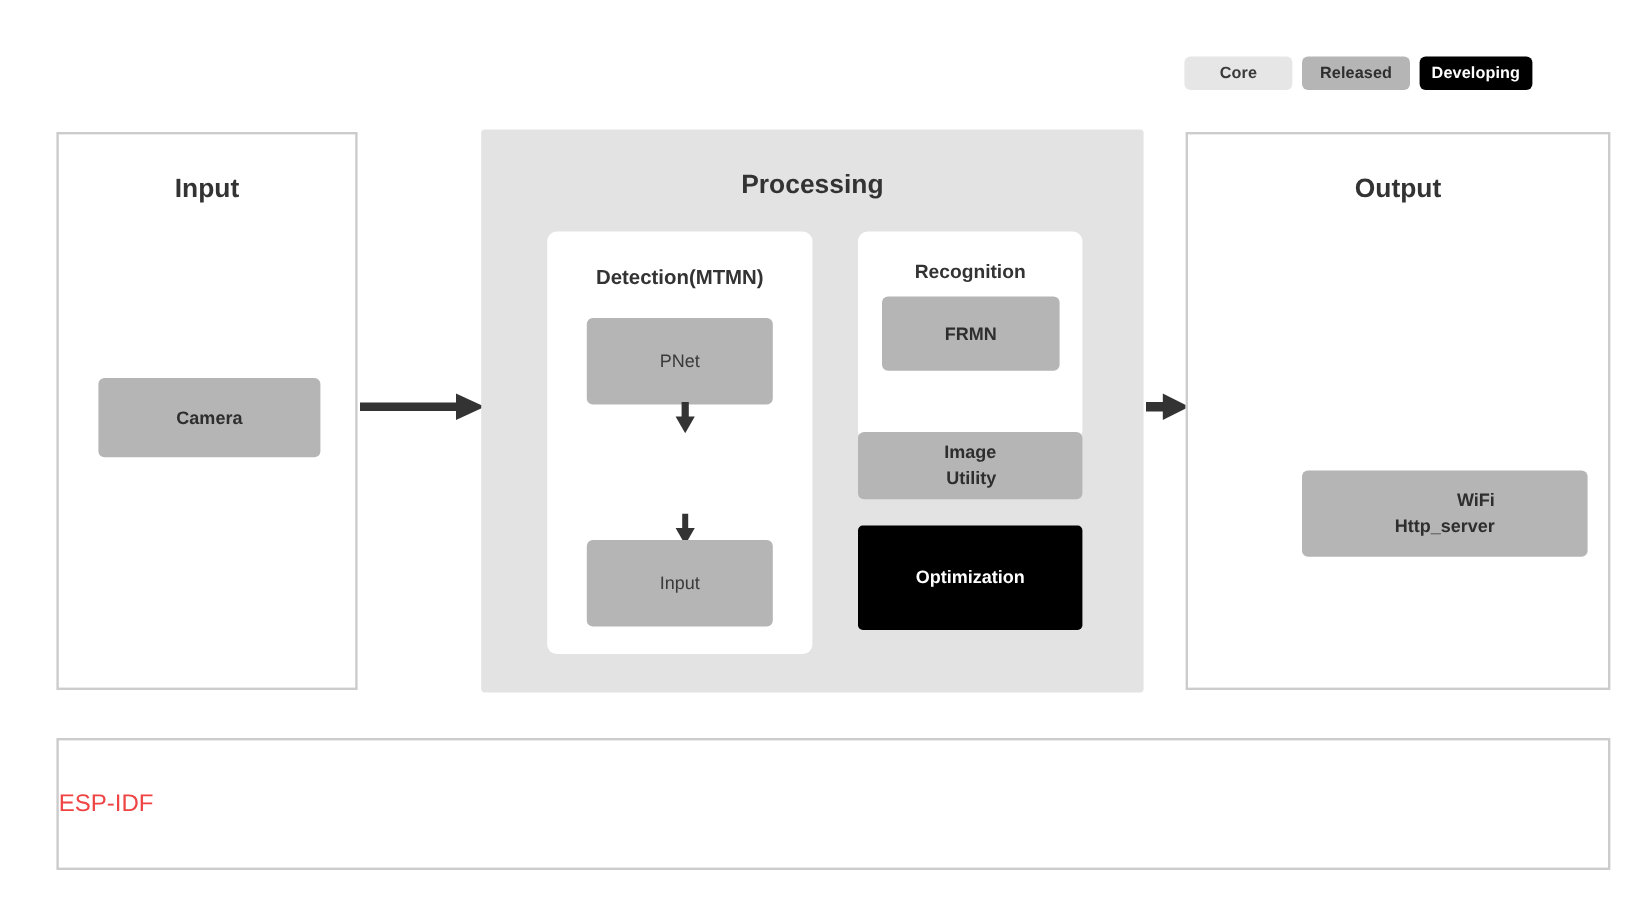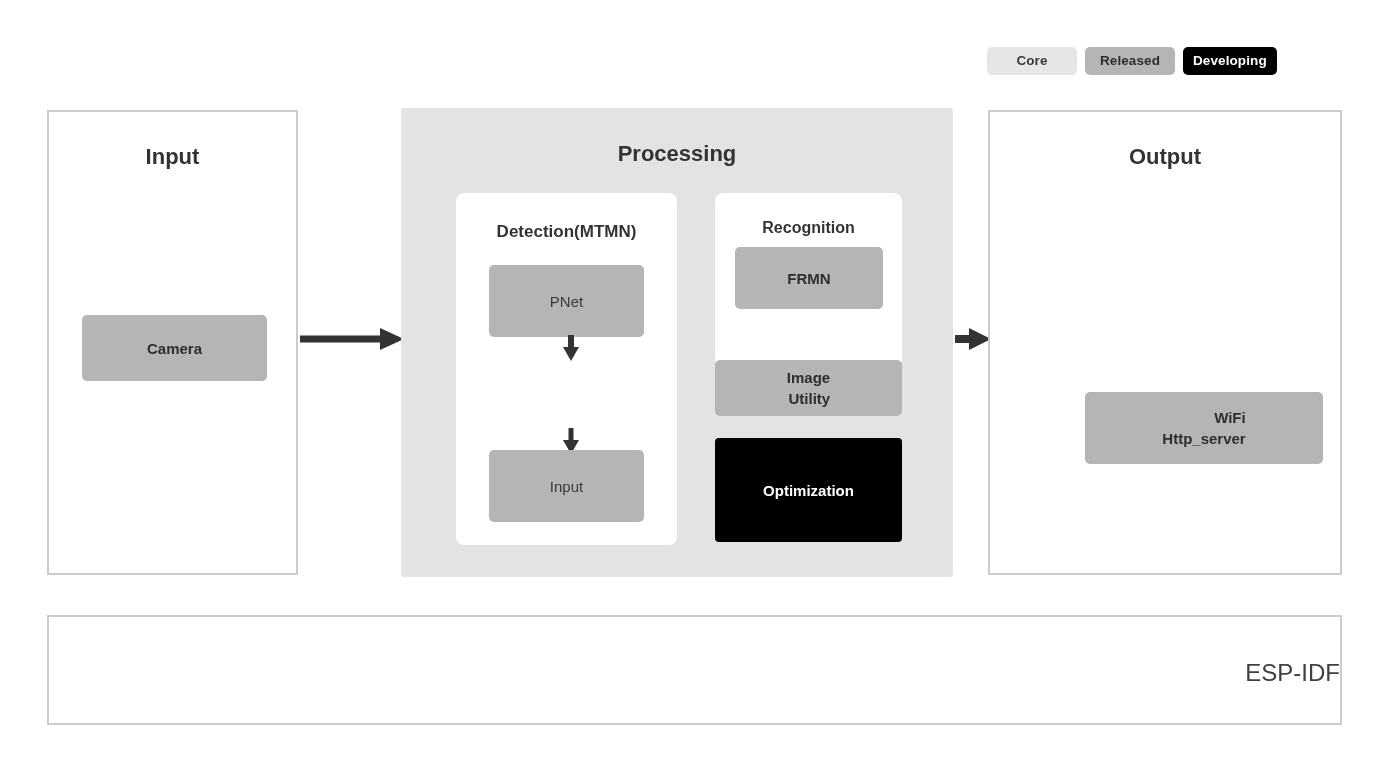--- a/index.html
+++ b/index.html
@@ -76,23 +76,23 @@
   #panel-espidf     { left: 47px;  top: 615px; width: 1295px; height: 110px; }
 
   #panel-input .panel-title,
   #panel-output .panel-title { top: 32px; }
   #panel-processing .panel-title { top: 33px; }
 
   .espidf-title {
     position: absolute;
     left: 0; right: 0;
     top: 42px;
-    text-align: right;
-    font-size: 24px;
-    color: #404040;
+    text-align: left;
+    font-size: 20px;
+    color: #ef4444;
   }
 
   
   .subpanel {
     position: absolute;
     background: #ffffff;
     border-radius: 8px;
     box-sizing: border-box;
   }
   .subpanel-title {
@@ -132,21 +132,21 @@
   
   #node-pnet { left: 33px; top: 72px; width: 155px; height: 72px; }
   #node-rnet { left: 33px; top: 165px; width: 155px; height: 72px; }
   #node-onet { left: 33px; top: 257px; width: 155px; height: 72px; }
 
   
   #node-frmn { left: 20px; top: 54px; width: 148px; height: 62px; }
 
   
   #node-image-utility { left: 314px; top: 252px; width: 187px; height: 56px; }
-  #node-optimization  { left: 314px; top: 330px; width: 187px; height: 104px; border-radius: 4px; }
+  #node-optimization  { left: 314px; top: 330px; width: 187px; height: 87px; border-radius: 4px; }
 
   
   #node-command-line { left: 66px; top: 144px; width: 238px; height: 72px; }
   #node-wifi-http    { left: 66px; top: 280px; width: 238px; height: 72px; margin-left: 29px; }
 
   
   .arrow-h {
     position: absolute;
     display: block;
   }

